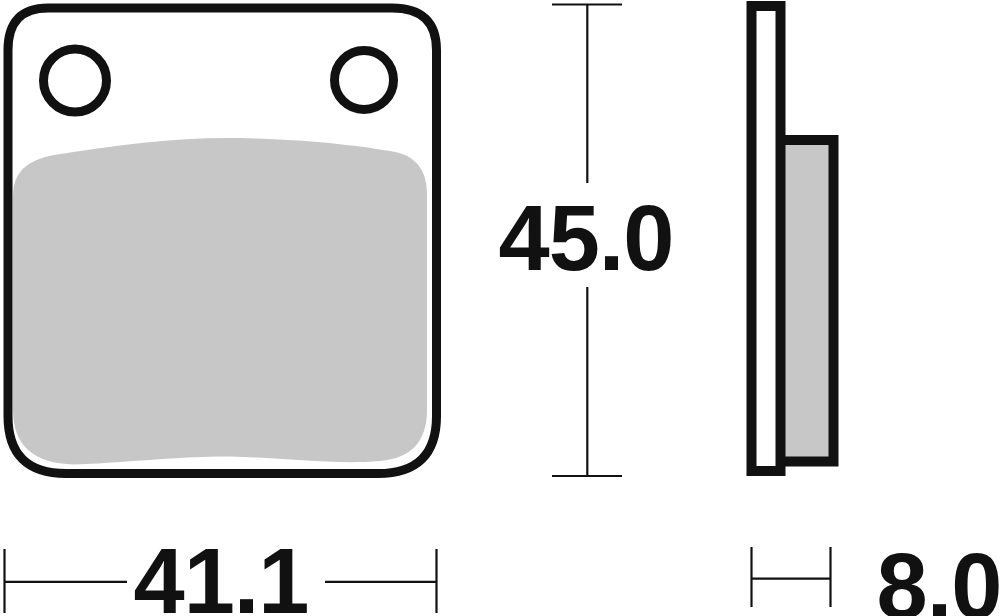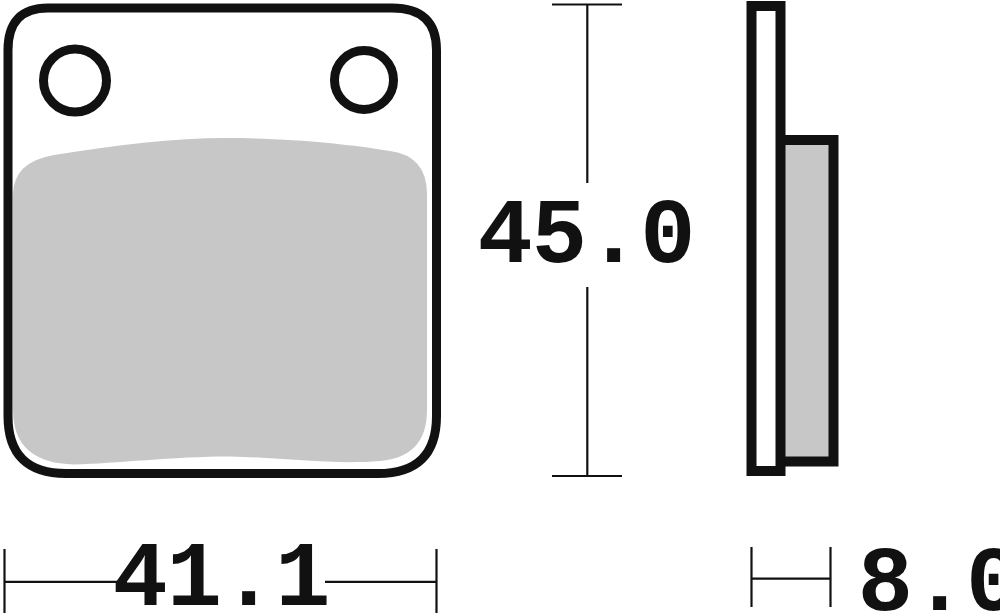--- a/index.html
+++ b/index.html
@@ -6,21 +6,21 @@
     margin: 0;
     padding: 0;
     background: #ffffff;
   }
   .canvas {
     position: relative;
     width: 1000px;
     height: 616px;
     background: #ffffff;
     overflow: hidden;
-    font-family: Liberation Mono, monospace;
+    font-family: Liberation Sans, sans-serif;
   }
   .drawing {
     position: absolute;
     left: 0;
     top: 0;
   }
   .dim-label {
     position: absolute;
     width: 300px;
     text-align: center;

